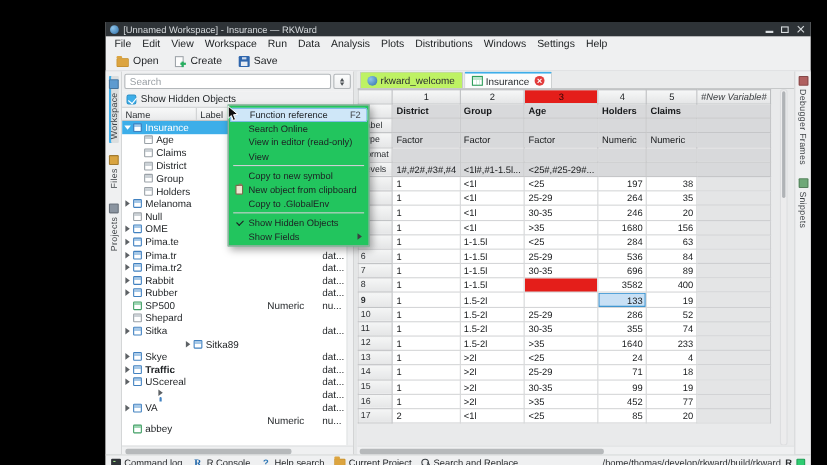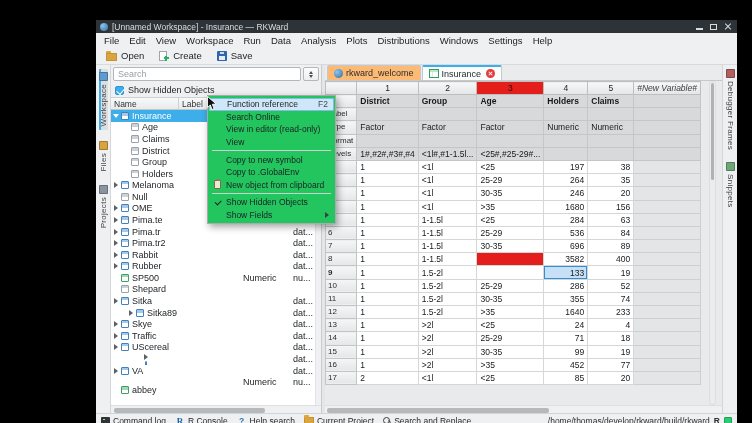--- a/index.html
+++ b/index.html
@@ -71,21 +71,21 @@
 .tname{margin-left:3px}
 .tree-vscroll{position:absolute;right:0;top:0;bottom:0;width:6px;background:#f0f1f2;border-left:1px solid #e2e3e4}
 .tree-vscroll .thumb{position:absolute;left:1px;right:1px;top:1px;height:36%;background:#b6b9bb;border-radius:2px}
 .phscroll{height:8px;flex:0 0 8px;background:#eff0f1;position:relative;border-top:1px solid #dddfe0}
 .phscroll .thumb{position:absolute;top:1.5px;height:5px;left:3px;width:72%;background:#b6b9bb;border-radius:2px}
 .updbtn{height:15px;flex:0 0 15px;margin:1px 3px 3px;border:1px solid #aeb2b5;border-radius:2px;background:linear-gradient(#fdfdfd,#eef0f1);font-size:9px;color:#1d2023;display:flex;align-items:center;justify-content:center}
 .splitter{width:3px;flex:0 0 3px;background:#e4e6e7}
 
 .editor{flex:1;min-width:0;display:flex;flex-direction:column;background:#eff0f1}
 #tabbar{height:16px;flex:0 0 16px;display:flex;align-items:flex-end;padding-left:2px;border-bottom:1px solid #c6c8c9;background:#eaebec}
-.tab{height:15px;display:flex;align-items:center;gap:3px;padding:0 6px;font-size:9px;color:#2a2d30;border:1px solid #c6c8c9;border-bottom:none;background:#fdba74;margin-right:1px;border-radius:2px 2px 0 0}
+.tab{height:15px;display:flex;align-items:center;gap:3px;padding:0 6px;font-size:9px;color:#2a2d30;border:1px solid #c6c8c9;border-bottom:none;background:#bef264;margin-right:1px;border-radius:2px 2px 0 0}
 .tab.active{background:#fbfcfc;border-top:2px solid #3daee9}
 .ic-rkball{width:9px;height:9px;border-radius:50%;background:radial-gradient(circle at 3px 3px,#8ec4ea,#2d6ea8)}
 .ic-tablegrid{width:10px;height:9px;border:1px solid #2e9e5b;background:#fff;background-image:linear-gradient(#bfe6cd 0 2.5px,transparent 2.5px),repeating-linear-gradient(90deg,transparent 0 2.5px,#d9efe1 2.5px 3.2px)}
 .tclose{width:9px;height:9px;border-radius:50%;background:#e23c3c;position:relative;margin-left:2px}
 .tclose::before,.tclose::after{content:"";position:absolute;left:2px;top:4px;width:5px;height:1px;background:#fff}
 .tclose::before{transform:rotate(45deg)}.tclose::after{transform:rotate(-45deg)}
 .tablewrap{flex:1;min-height:0;position:relative;background:#e9eaeb;overflow:hidden}
 table{border-collapse:collapse;table-layout:fixed;background:#fff}
 th,td{border:1px solid #d5d6d8;padding:0 3px;height:13.2px;line-height:12px;font-weight:normal;overflow:hidden;white-space:nowrap;font-size:8.5px;color:#17191b;text-align:left}
 thead th{background:linear-gradient(#f6f7f7,#e4e5e6);border-color:#bcbec0;text-align:center;height:13px;color:#222527}
@@ -380,41 +380,41 @@
               <span class="tcell name" style="padding-left: 1px;">
                 <span class="tarr arr-r"></span>
                 <span class="tic ic-df"></span>
                 <span class="tname">Sitka</span>
               </span>
               <span class="tcell lbl"></span>
               <span class="tcell typ"></span>
               <span class="tcell cls">dat...</span>
             </div>
             <div class="trow">
-              <span class="tcell name" style="padding-left: 16px;">
+              <span class="tcell name" style="padding-left: 16px; margin-left: 40px;">
                 <span class="tarr arr-r"></span>
                 <span class="tic ic-df"></span>
                 <span class="tname">Sitka89</span>
               </span>
               <span class="tcell lbl"></span>
               <span class="tcell typ"></span>
               <span class="tcell cls">dat...</span>
             </div>
             <div class="trow">
               <span class="tcell name" style="padding-left: 1px; text-align: right;">
                 <span class="tarr arr-r"></span>
                 <span class="tic ic-df"></span>
                 <span class="tname">Skye</span>
               </span>
               <span class="tcell lbl"></span>
               <span class="tcell typ"></span>
               <span class="tcell cls">dat...</span>
             </div>
             <div class="trow">
-              <span class="tcell name" style="padding-left: 1px;">
+              <span class="tcell name" style="padding-left: 1px; font-weight: bold;">
                 <span class="tarr arr-r"></span>
                 <span class="tic ic-df"></span>
                 <span class="tname">Traffic</span>
               </span>
               <span class="tcell lbl"></span>
               <span class="tcell typ"></span>
               <span class="tcell cls">dat...</span>
             </div>
             <div class="trow">
               <span class="tcell name" style="padding-left: 1px;">
@@ -772,28 +772,28 @@
     <div class="mitem">
       <span class="mico"></span>
       <span class="mlabel">View</span>
     </div>
     <div class="msep"></div>
     <div class="mitem">
       <span class="mico"></span>
       <span class="mlabel">Copy to new symbol</span>
     </div>
     <div class="mitem">
-      <span class="mico"></span>
-      <span class="mlabel">Copy to .GlobalEnv</span>
-    </div>
-    <div class="mitem">
       <span class="mico">
         <span class="ic-clip"></span>
       </span>
       <span class="mlabel">New object from clipboard</span>
+    </div>
+    <div class="mitem">
+      <span class="mico"></span>
+      <span class="mlabel">Copy to .GlobalEnv</span>
     </div>
     <div class="msep"></div>
     <div class="mitem">
       <span class="mico">
         <span class="mcheck"></span>
       </span>
       <span class="mlabel">Show Hidden Objects</span>
     </div>
     <div class="mitem">
       <span class="mico"></span>

